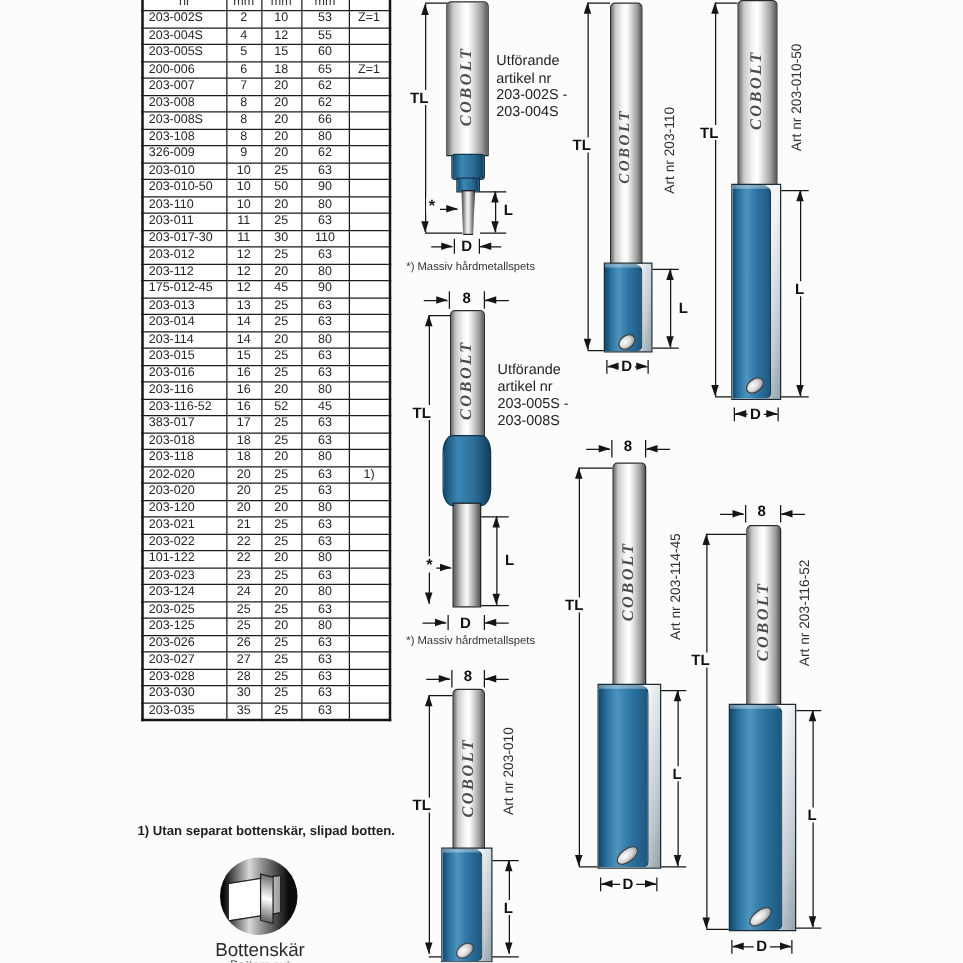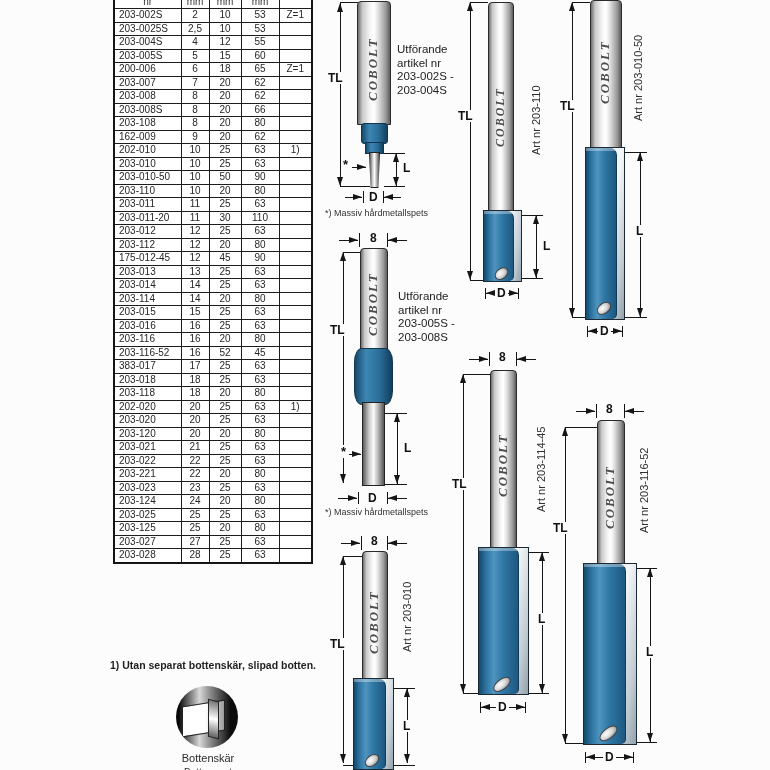--- a/index.html
+++ b/index.html
@@ -19,21 +19,21 @@
   .table-footnote { position:absolute; left:110px; top:659px; font-size:10.5px; font-weight:bold; color:#1f1f1f; }
 
   
   .bskar { position:absolute; left:176px; top:686px; width:62px; height:62px; border-radius:50%;
     overflow:hidden; background:linear-gradient(90deg,#050505 4%,#d8d8d8 38%,#8d8d8d 55%,#0c0c0c 88%); }
   .bskar .plate { position:absolute; left:9%; top:28%; width:66%; height:46%;
     background:linear-gradient(90deg,#ffffff 55%,#e2e2e2 70%,#9a9a9a 100%);
     border:1.5px solid #222; transform:skewY(-9deg); }
   .bskar .plate-edge { position:absolute; left:52%; top:22%; width:14%; height:58%;
     background:linear-gradient(180deg,#777,#fff 50%,#666); border:1px solid #222; transform:skewY(14deg); }
-  .bskar-label { position:absolute; left:160px; top:752px; width:96px; text-align:center; font-size:11px; color:#2a2a2a; }
+  .bskar-label { position:absolute; left:160px; top:752px; width:96px; text-align:center; font-size:15px; color:#2a2a2a; }
   .bskar-label2 { position:absolute; left:160px; top:767px; width:96px; text-align:center; font-size:10px; color:#2a2a2a; }
 
   
   .grp { position:absolute; }
   .shank { position:absolute; border:1px solid #2a2a2a; border-radius:4px 4px 0 0;
     background:linear-gradient(90deg,#6e6e6e 0%,#c9c9c9 14%,#f6f6f6 38%,#ffffff 50%,#e3e3e3 62%,#9c9c9c 86%,#5d5d5d 100%); }
   .collar { position:absolute; border:1px solid #0f3550;
     background:linear-gradient(90deg,#16496b 0%,#3d86b3 30%,#2b6f99 65%,#123f5e 100%); }
   .steel { position:absolute; border:1px solid #222;
     background:linear-gradient(90deg,#5d5d5d,#cfcfcf 30%,#fafafa 50%,#bdbdbd 70%,#565656); }
@@ -95,27 +95,20 @@
       </thead>
       <tbody>
           <tr>
             <td>203-002S</td>
             <td>2</td>
             <td>10</td>
             <td>53</td>
             <td>Z=1</td>
           </tr>
           <tr>
-            <td>203-0025S</td>
-            <td>2,5</td>
-            <td>10</td>
-            <td>53</td>
-            <td></td>
-          </tr>
-          <tr>
             <td>203-004S</td>
             <td>4</td>
             <td>12</td>
             <td>55</td>
             <td></td>
           </tr>
           <tr>
             <td>203-005S</td>
             <td>5</td>
             <td>15</td>
@@ -151,32 +144,25 @@
             <td></td>
           </tr>
           <tr>
             <td>203-108</td>
             <td>8</td>
             <td>20</td>
             <td>80</td>
             <td></td>
           </tr>
           <tr>
-            <td>162-009</td>
+            <td>326-009</td>
             <td>9</td>
             <td>20</td>
             <td>62</td>
             <td></td>
-          </tr>
-          <tr>
-            <td>202-010</td>
-            <td>10</td>
-            <td>25</td>
-            <td>63</td>
-            <td>1)</td>
           </tr>
           <tr>
             <td>203-010</td>
             <td>10</td>
             <td>25</td>
             <td>63</td>
             <td></td>
           </tr>
           <tr>
             <td>203-010-50</td>
@@ -193,21 +179,21 @@
             <td></td>
           </tr>
           <tr>
             <td>203-011</td>
             <td>11</td>
             <td>25</td>
             <td>63</td>
             <td></td>
           </tr>
           <tr>
-            <td>203-011-20</td>
+            <td>203-017-30</td>
             <td>11</td>
             <td>30</td>
             <td>110</td>
             <td></td>
           </tr>
           <tr>
             <td>203-012</td>
             <td>12</td>
             <td>25</td>
             <td>63</td>
@@ -326,21 +312,21 @@
             <td></td>
           </tr>
           <tr>
             <td>203-022</td>
             <td>22</td>
             <td>25</td>
             <td>63</td>
             <td></td>
           </tr>
           <tr>
-            <td>203-221</td>
+            <td>101-122</td>
             <td>22</td>
             <td>20</td>
             <td>80</td>
             <td></td>
           </tr>
           <tr>
             <td>203-023</td>
             <td>23</td>
             <td>25</td>
             <td>63</td>
@@ -361,29 +347,50 @@
             <td></td>
           </tr>
           <tr>
             <td>203-125</td>
             <td>25</td>
             <td>20</td>
             <td>80</td>
             <td></td>
           </tr>
           <tr>
+            <td>203-026</td>
+            <td>26</td>
+            <td>25</td>
+            <td>63</td>
+            <td></td>
+          </tr>
+          <tr>
             <td>203-027</td>
             <td>27</td>
             <td>25</td>
             <td>63</td>
             <td></td>
           </tr>
           <tr>
             <td>203-028</td>
             <td>28</td>
+            <td>25</td>
+            <td>63</td>
+            <td></td>
+          </tr>
+          <tr>
+            <td>203-030</td>
+            <td>30</td>
+            <td>25</td>
+            <td>63</td>
+            <td></td>
+          </tr>
+          <tr>
+            <td>203-035</td>
+            <td>35</td>
             <td>25</td>
             <td>63</td>
             <td></td>
           </tr>
         </tbody>
     </table>
   </div>
   <div class="table-footnote">1) Utan separat bottenskär, slipad botten.</div>
 
   <div class="bskar">

